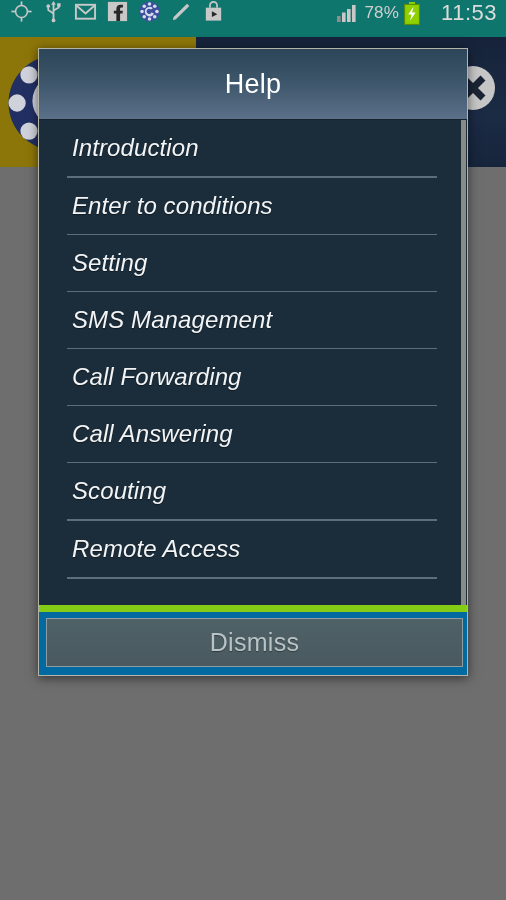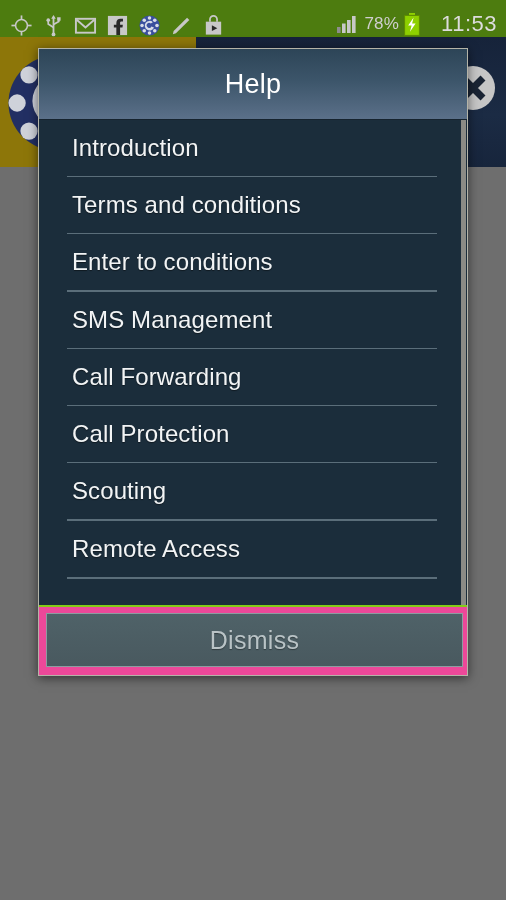--- a/index.html
+++ b/index.html
@@ -7,22 +7,22 @@
     width:506px; height:900px;
     background:#6e6e6e;
     font-family:"Liberation Sans", sans-serif;
     overflow:hidden;
   }
   #screen { position:relative; width:506px; height:900px; overflow:hidden; }
 
   
   #status-bar {
     position:absolute; left:0; top:0; width:506px; height:37px;
-    background:#4d7c0f;
-    display:flex; align-items:flex-end;
+    background:#0f766e;
+    display:flex; align-items:flex-start;
     padding:0 9px 0 10px;
   }
   .sb-left { display:flex; align-items:center; gap:9px; }
   .sb-right { margin-left:auto; display:flex; align-items:center; gap:5px; }
   .sb-ico { width:23px; height:23px; display:block; }
   .sb-text {
     color:#cfcfcf; font-size:17px; letter-spacing:.2px;
     font-family:"Liberation Sans", sans-serif;
   }
   #status-clock { font-size:22px; color:#dcdcdc; margin-left:16px; letter-spacing:.5px; }
@@ -68,37 +68,38 @@
   }
   #dialog-list {
     flex:1 1 auto; overflow:hidden; position:relative;
     background:#1b2d3b; padding:0;
   }
   .list-item {
     position:relative;
     height:56px;
     display:flex; align-items:center;
     padding:0 30px 0 33px;
+    font-style:italic;
   }
   .list-item-label {
     color:#f2f4f5; font-size:24px; font-weight:400; letter-spacing:.1px;
     text-shadow:0 1px 1px rgba(0,0,0,.45);
   }
   .list-divider {
     height:1px; margin:0 30px 0 28px;
     background:#5b6e7a;
   }
   #list-scrollbar {
     position:absolute; right:1px; top:0; width:5px; height:100%;
     background:#8b8b85;
   }
   #dialog-footer {
     flex:0 0 70px; height:70px;
-    background:#ec4899;
-    border-top:2px solid #84cc16;
+    background:#0369a1;
+    border-top:7px solid #84cc16;
     padding:6px 4px 8px 7px;
   }
   #dismiss-button {
     width:100%; height:100%;
     background:linear-gradient(180deg,#4f6268 0%,#49595f 100%);
     border:1px solid #8d9ca1;
     color:#b9c3c6; font-size:25px; letter-spacing:.3px;
     display:flex; align-items:center; justify-content:center;
     text-shadow:0 1px 1px rgba(0,0,0,.35);
     cursor:pointer;
@@ -213,39 +214,39 @@
     <div id="dialog-header">
       <div id="dialog-title">Help</div>
     </div>
 
     <div id="dialog-list">
       <div id="list-items-container">
           <div class="list-item">
             <span class="list-item-label">Introduction</span>
           </div>
           <div class="list-divider"></div>
-          <div class="list-item">
-            <span class="list-item-label">Terms and conditions</span>
-          </div>
           <div class="list-divider"></div>
           <div class="list-item">
             <span class="list-item-label">Enter to conditions</span>
           </div>
           <div class="list-divider"></div>
+          <div class="list-item">
+            <span class="list-item-label">Setting</span>
+          </div>
           <div class="list-divider"></div>
           <div class="list-item">
             <span class="list-item-label">SMS Management</span>
           </div>
           <div class="list-divider"></div>
           <div class="list-item">
             <span class="list-item-label">Call Forwarding</span>
           </div>
           <div class="list-divider"></div>
           <div class="list-item">
-            <span class="list-item-label">Call Protection</span>
+            <span class="list-item-label">Call Answering</span>
           </div>
           <div class="list-divider"></div>
           <div class="list-item">
             <span class="list-item-label">Scouting</span>
           </div>
           <div class="list-divider"></div>
           <div class="list-divider"></div>
           <div class="list-item">
             <span class="list-item-label">Remote Access</span>
           </div>

